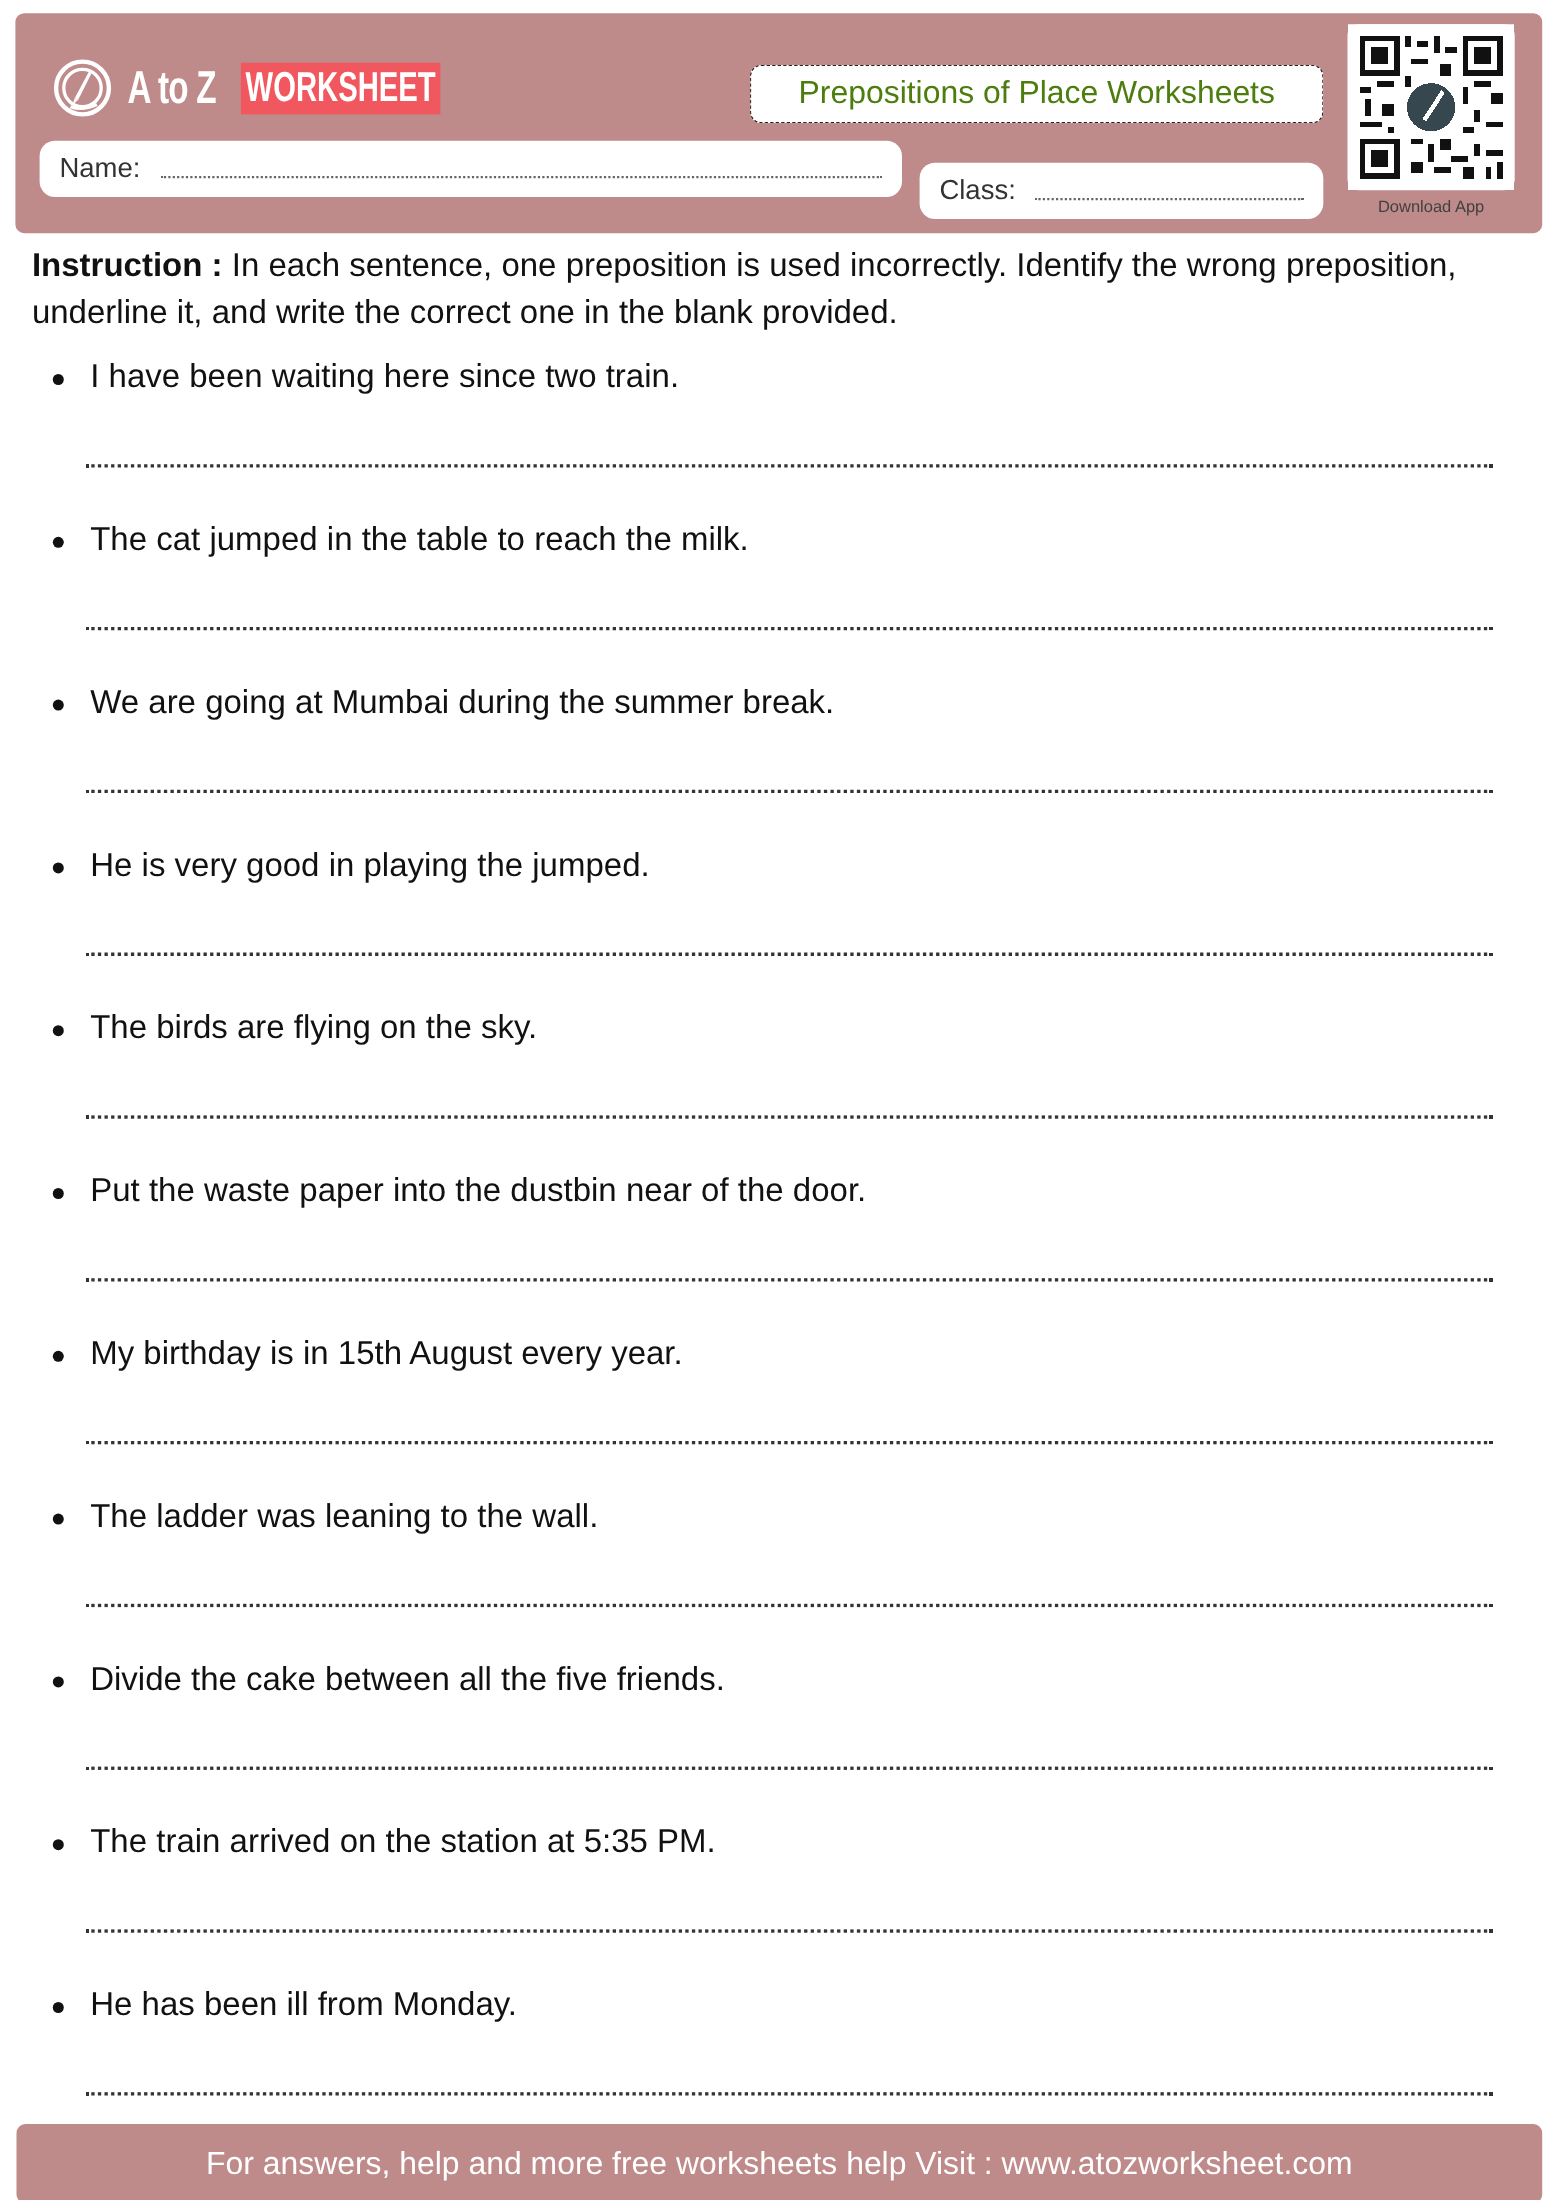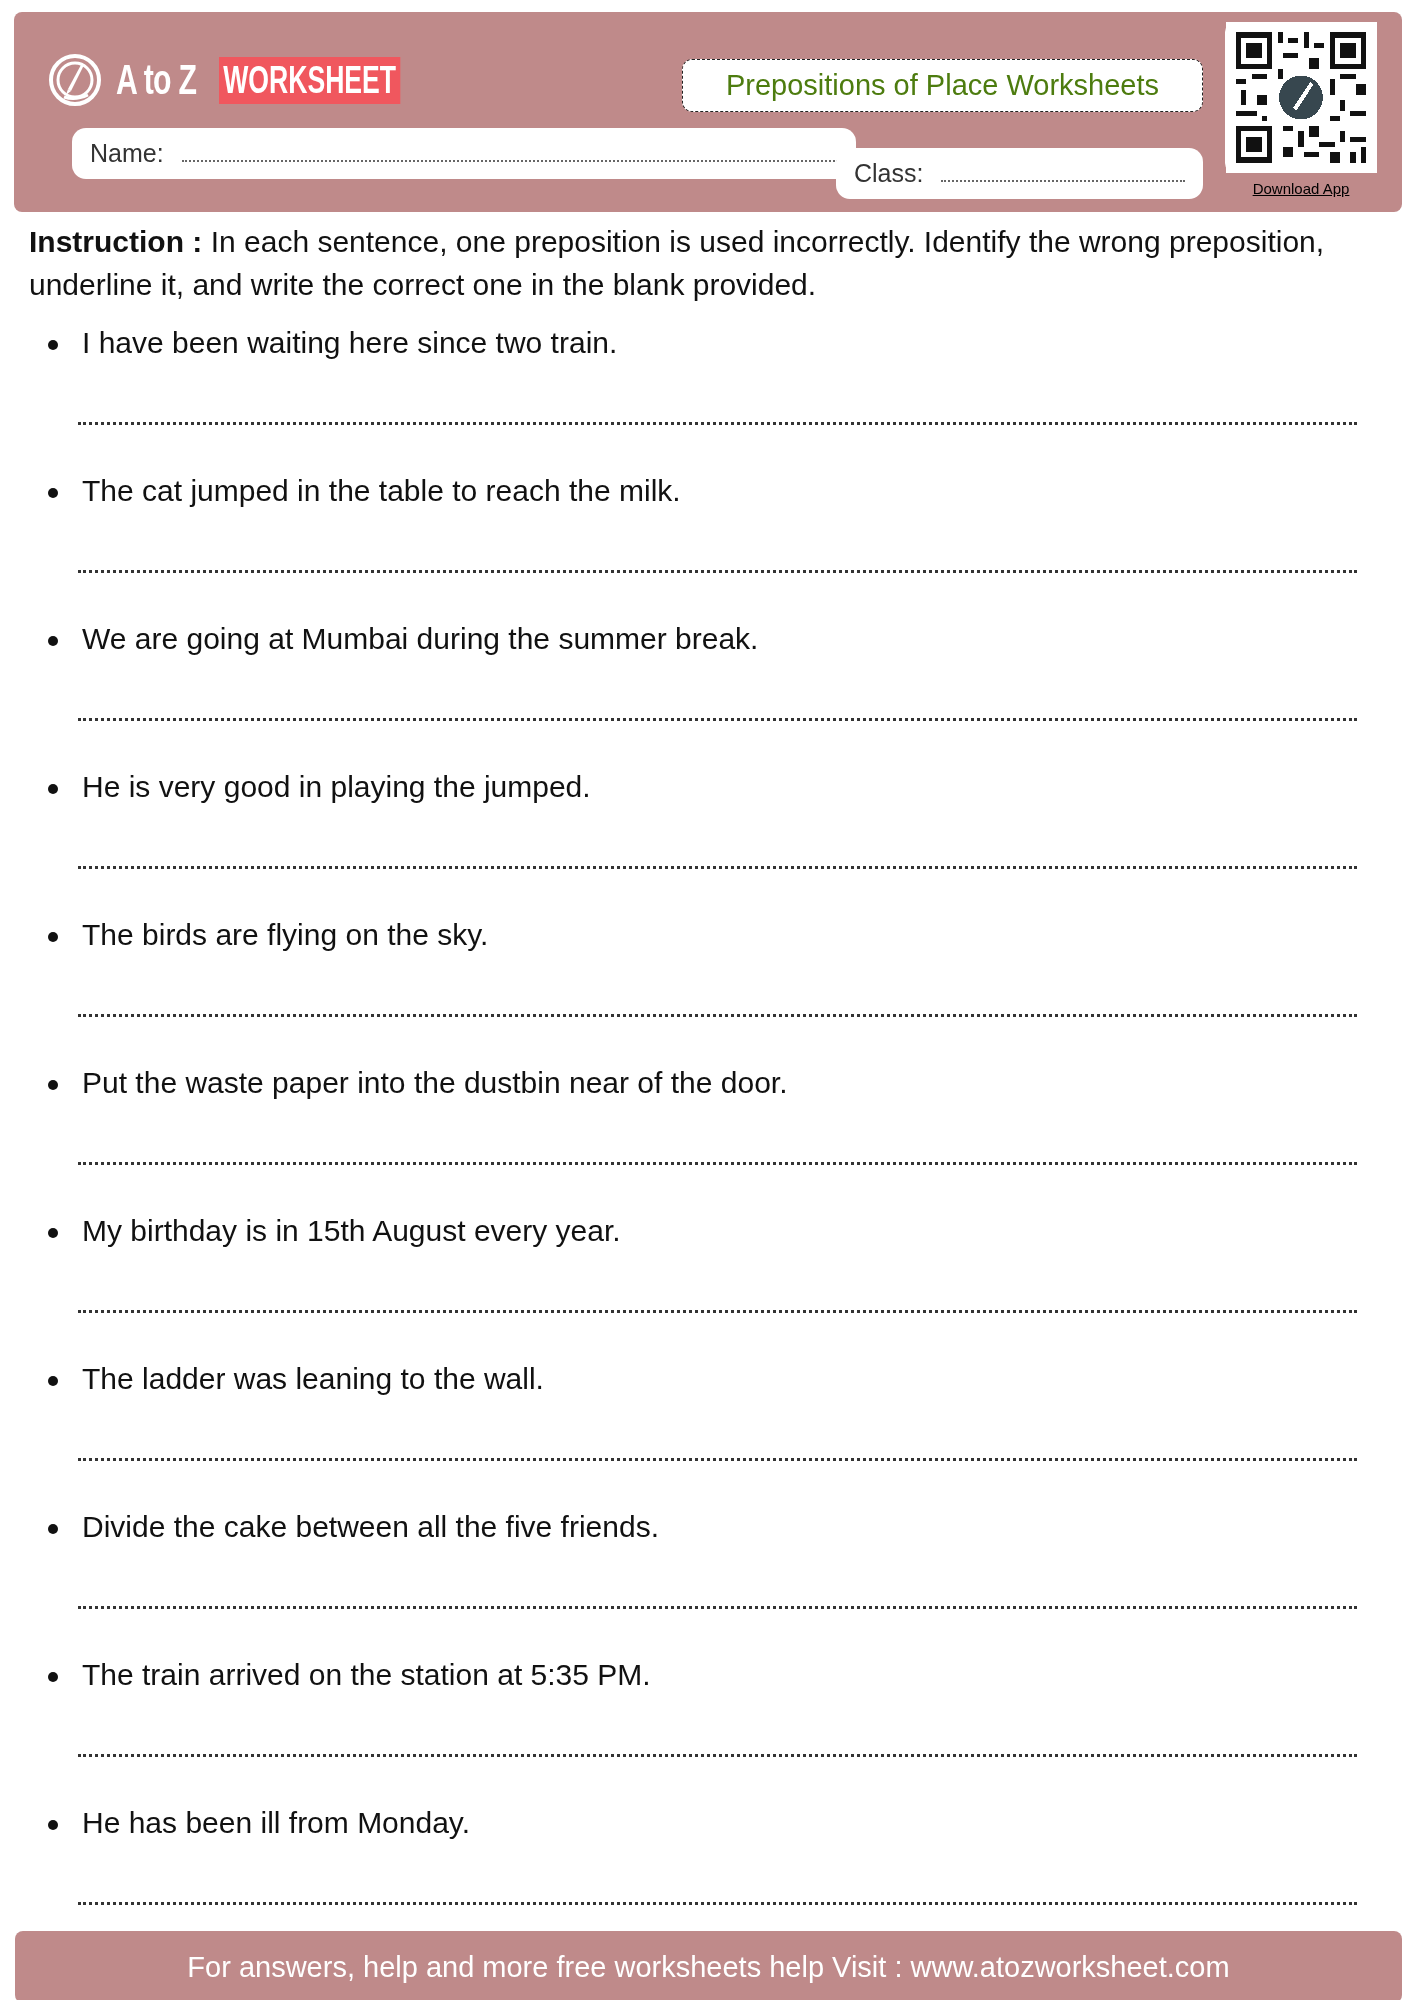--- a/index.html
+++ b/index.html
@@ -5,25 +5,25 @@
   html, body { margin:0; padding:0; background:#ffffff; }
   body { width:1414px; height:2000px; position:relative; overflow:hidden; font-family:"Liberation Sans", sans-serif; color:#111; }
   .header { position:absolute; left:14px; top:12px; width:1388px; height:200px; background:#bf8a8a; border-radius:8px; }
   .logo { position:absolute; left:34px; top:38px; height:60px; display:flex; align-items:center; }
   .logo-icon { width:54px; height:54px; }
   .logo-atoz { font-family:"Liberation Sans", sans-serif; font-weight:bold; color:#fff; font-size:42px; letter-spacing:-1px; margin-left:14px; transform:scaleX(0.72); transform-origin:left center; display:inline-block; width:95px; white-space:nowrap; }
   .logo-ws { background:#f0575e; color:#fff; font-weight:bold; font-size:38px; padding:2px 6px; margin-left:8px; transform:scaleX(0.7); transform-origin:left center; display:inline-block; white-space:nowrap; letter-spacing:0px; }
   .title-box { position:absolute; left:668px; top:47px; width:521px; height:53px; background:#fff; border:1.5px dashed #222; border-radius:10px; box-sizing:border-box; display:flex; align-items:center; justify-content:center; font-size:29px; color:#4d7c0f; }
   .field { position:absolute; top:116px; height:51px; background:#fff; border-radius:14px; display:flex; align-items:center; box-sizing:border-box; padding-left:18px; font-size:25px; color:#333; }
   .field .dots { flex:1; margin:14px 18px 0 18px; border-bottom:2px dotted #666; height:0; }
-  .field-name { left:22px; width:784px;margin-left:36px; }
+  .field-name { left:22px; width:784px; }
   .field-class { left:822px; width:367px;margin-top:20px; }
   .qr { position:absolute; left:1211px; top:10px; width:152px; height:151px; background:#fff; border-radius:10px; }
   .qr svg { width:100%; height:100%; }
-  .download { position:absolute; left:1211px; top:168px; width:152px; text-align:center; color:#000000; font-size:15px;text-decoration:underline; }
+  .download { position:absolute; left:1211px; top:168px; width:152px; text-align:center; color:#404040; font-size:15px; }
   .instruction { position:absolute; left:29px; top:220px; width:1370px; font-size:30px; line-height:43px; color:#111; }
   .instruction b { font-weight:bold; }
   .items { position:absolute; left:0; top:318px; width:1414px; }
   .item { position:absolute; left:0; width:1414px; height:148px; }
   .item .bullet { position:absolute; left:48px; top:22px; width:10px; height:10px; border-radius:50%; background:#111; }
   .item .text { position:absolute; left:82px; top:8px; font-size:30px; color:#111; white-space:nowrap; }
   .item .line { position:absolute; left:78px; top:104px; width:1279px; height:0; border-top:3px dotted #333; }
   .footer { position:absolute; left:15px; top:1931px; width:1387px; height:72px; background:#bf8a8a; border-radius:8px; display:flex; align-items:center; justify-content:center; color:#fff; font-size:29px; }
 </style>
 </head>

